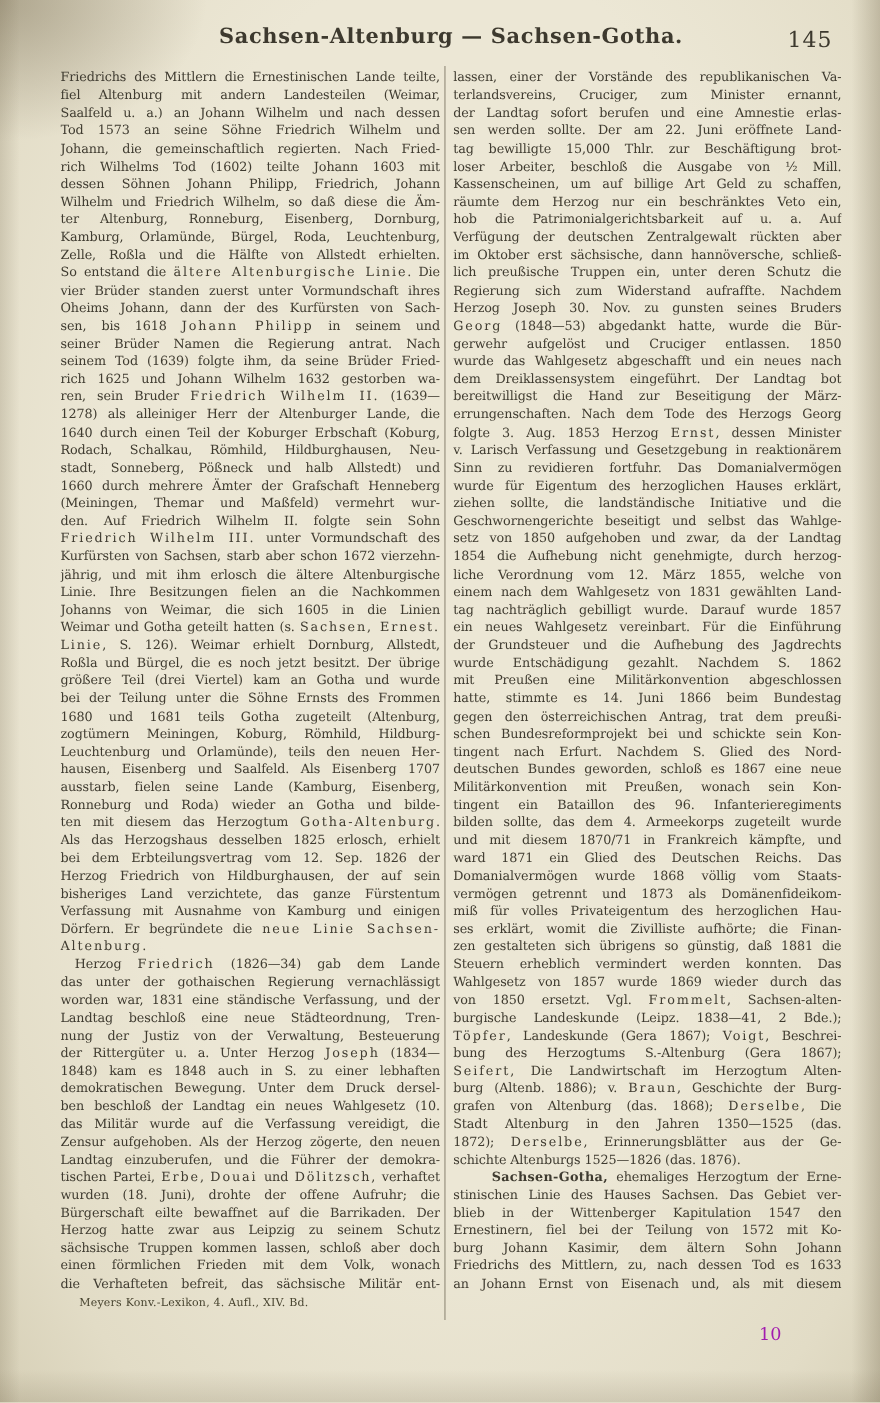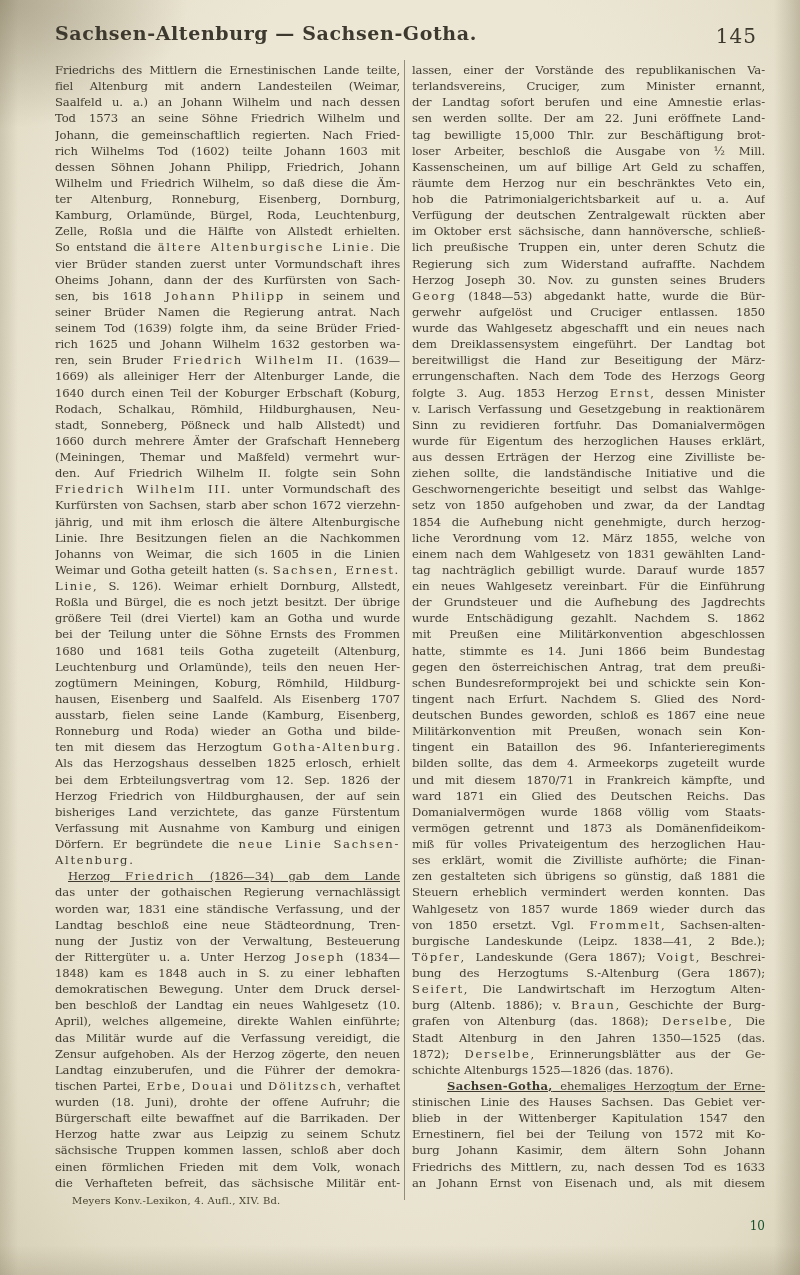--- a/index.html
+++ b/index.html
@@ -16,47 +16,47 @@
     background:radial-gradient(ellipse at 0% 0%, rgba(110,98,72,0.45), rgba(110,98,72,0) 70%);}
   .vign-right{position:absolute;right:0;top:0;width:26px;height:100%;
     background:linear-gradient(to left, rgba(110,98,72,0.30), rgba(110,98,72,0));}
   .vign-bottom{position:absolute;left:0;bottom:0;width:100%;height:30px;
     background:linear-gradient(to top, rgba(110,98,72,0.18), rgba(110,98,72,0));}
   .vign-left{position:absolute;left:0;top:0;width:18px;height:100%;
     background:linear-gradient(to right, rgba(110,98,72,0.20), rgba(110,98,72,0));}
 
   .header{position:absolute;left:55px;top:22px;width:710px;height:28px;color:#3d392e;}
   .title{
-    position:absolute;left:0;right:0;text-align:left;
+    position:absolute;left:0;right:0;text-align:center;
     font-weight:bold;font-size:19px;letter-spacing:0.6px;
   }
   .pagenum{position:absolute;right:8px;top:2px;font-size:20px;letter-spacing:1px;}
 
   .colrule{position:absolute;left:404px;top:60px;width:1px;height:1140px;background:#817b67;opacity:.85;}
 
   .col{position:absolute;top:62px;color:#3f3b30;}
   .col-left{left:55px;width:345px;}
   .col-right{left:412px;width:353px;}
 
   .tline{
     height:16.14px;line-height:16.14px;font-size:11.6px;
     text-align:justify;text-align-last:justify;
     overflow:hidden;white-space:nowrap;letter-spacing:-0.1px;
   }
   .tline.pend{text-align-last:left;}
-  .tline.indent{text-indent:13px;text-decoration:underline;}
+  .tline.indent{text-indent:13px;}
   .sp{letter-spacing:1.7px;margin-top:38px;}
   .bld{font-weight:bold;letter-spacing:0.3px;margin-left:22px;}
 
   .imprint{
     margin-top:4px;padding-left:17px;font-size:10px;color:#47432f;
     letter-spacing:0.2px;
   }
   .sheetnum{
-    margin-top:28px;padding-left:278px;font-size:12px;color:#14532d;text-align:right;
+    margin-top:28px;padding-left:278px;font-size:16px;color:#a21caf;
   }
 </style>
 </head>
 <body>
 
 <div class="paper"></div>
 <div class="vign-tl"></div>
 <div class="vign-right"></div>
 <div class="vign-left"></div>
 <div class="vign-bottom"></div>
@@ -82,61 +82,60 @@
       <div class="tline">Kamburg, Orlamünde, Bürgel, Roda, Leuchtenburg,</div>
       <div class="tline">Zelle, Roßla und die Hälfte von Allstedt erhielten.</div>
       <div class="tline">So entstand die <span class="sp">ältere Altenburgische Linie</span>. Die</div>
       <div class="tline">vier Brüder standen zuerst unter Vormundschaft ihres</div>
       <div class="tline">Oheims Johann, dann der des Kurfürsten von Sach-</div>
       <div class="tline">sen, bis 1618 <span class="sp">Johann Philipp</span> in seinem und</div>
       <div class="tline">seiner Brüder Namen die Regierung antrat. Nach</div>
       <div class="tline">seinem Tod (1639) folgte ihm, da seine Brüder Fried-</div>
       <div class="tline">rich 1625 und Johann Wilhelm 1632 gestorben wa-</div>
       <div class="tline">ren, sein Bruder <span class="sp">Friedrich Wilhelm II.</span> (1639—</div>
-      <div class="tline">1669) als alleiniger Herr der Altenburger Lande, die</div>
+      <div class="tline">1278) als alleiniger Herr der Altenburger Lande, die</div>
       <div class="tline">1640 durch einen Teil der Koburger Erbschaft (Koburg,</div>
       <div class="tline">Rodach, Schalkau, Römhild, Hildburghausen, Neu-</div>
       <div class="tline">stadt, Sonneberg, Pößneck und halb Allstedt) und</div>
       <div class="tline">1660 durch mehrere Ämter der Grafschaft Henneberg</div>
       <div class="tline">(Meiningen, Themar und Maßfeld) vermehrt wur-</div>
       <div class="tline">den. Auf Friedrich Wilhelm II. folgte sein Sohn</div>
       <div class="tline"><span class="sp">Friedrich Wilhelm III.</span> unter Vormundschaft des</div>
       <div class="tline">Kurfürsten von Sachsen, starb aber schon 1672 vierzehn-</div>
       <div class="tline">jährig, und mit ihm erlosch die ältere Altenburgische</div>
       <div class="tline">Linie. Ihre Besitzungen fielen an die Nachkommen</div>
       <div class="tline">Johanns von Weimar, die sich 1605 in die Linien</div>
       <div class="tline">Weimar und Gotha geteilt hatten (s. <span class="sp">Sachsen, Ernest.</span></div>
       <div class="tline"><span class="sp">Linie</span>, S. 126). Weimar erhielt Dornburg, Allstedt,</div>
       <div class="tline">Roßla und Bürgel, die es noch jetzt besitzt. Der übrige</div>
       <div class="tline">größere Teil (drei Viertel) kam an Gotha und wurde</div>
       <div class="tline">bei der Teilung unter die Söhne Ernsts des Frommen</div>
       <div class="tline">1680 und 1681 teils Gotha zugeteilt (Altenburg,</div>
+      <div class="tline">zogtümern Meiningen, Koburg, Römhild, Hildburg-</div>
       <div class="tline">Leuchtenburg und Orlamünde), teils den neuen Her-</div>
-      <div class="tline">zogtümern Meiningen, Koburg, Römhild, Hildburg-</div>
       <div class="tline">hausen, Eisenberg und Saalfeld. Als Eisenberg 1707</div>
       <div class="tline">ausstarb, fielen seine Lande (Kamburg, Eisenberg,</div>
       <div class="tline">Ronneburg und Roda) wieder an Gotha und bilde-</div>
       <div class="tline">ten mit diesem das Herzogtum <span class="sp">Gotha-Altenburg</span>.</div>
       <div class="tline">Als das Herzogshaus desselben 1825 erlosch, erhielt</div>
       <div class="tline">bei dem Erbteilungsvertrag vom 12. Sep. 1826 der</div>
       <div class="tline">Herzog Friedrich von Hildburghausen, der auf sein</div>
       <div class="tline">bisheriges Land verzichtete, das ganze Fürstentum</div>
       <div class="tline">Verfassung mit Ausnahme von Kamburg und einigen</div>
       <div class="tline">Dörfern. Er begründete die <span class="sp">neue Linie Sachsen-</span></div>
       <div class="tline pend"><span class="sp">Altenburg</span>.</div>
       <div class="tline indent">Herzog <span class="sp">Friedrich</span> (1826—34) gab dem Lande</div>
       <div class="tline">das unter der gothaischen Regierung vernachlässigt</div>
       <div class="tline">worden war, 1831 eine ständische Verfassung, und der</div>
       <div class="tline">Landtag beschloß eine neue Städteordnung, Tren-</div>
       <div class="tline">nung der Justiz von der Verwaltung, Besteuerung</div>
       <div class="tline">der Rittergüter u. a. Unter Herzog <span class="sp">Joseph</span> (1834—</div>
       <div class="tline">1848) kam es 1848 auch in S. zu einer lebhaften</div>
       <div class="tline">demokratischen Bewegung. Unter dem Druck dersel-</div>
       <div class="tline">ben beschloß der Landtag ein neues Wahlgesetz (10.</div>
-      <div class="tline">April), welches allgemeine, direkte Wahlen einführte;</div>
       <div class="tline">das Militär wurde auf die Verfassung vereidigt, die</div>
       <div class="tline">Zensur aufgehoben. Als der Herzog zögerte, den neuen</div>
       <div class="tline">Landtag einzuberufen, und die Führer der demokra-</div>
       <div class="tline">tischen Partei, <span class="sp">Erbe</span>, <span class="sp">Douai</span> und <span class="sp">Dölitzsch</span>, verhaftet</div>
       <div class="tline">wurden (18. Juni), drohte der offene Aufruhr; die</div>
       <div class="tline">Bürgerschaft eilte bewaffnet auf die Barrikaden. Der</div>
       <div class="tline">Herzog hatte zwar aus Leipzig zu seinem Schutz</div>
       <div class="tline">sächsische Truppen kommen lassen, schloß aber doch</div>
       <div class="tline">einen förmlichen Frieden mit dem Volk, wonach</div>
       <div class="tline">die Verhafteten befreit, das sächsische Militär ent-</div>
@@ -163,21 +162,20 @@
       <div class="tline"><span class="sp">Georg</span> (1848—53) abgedankt hatte, wurde die Bür-</div>
       <div class="tline">gerwehr aufgelöst und Cruciger entlassen. 1850</div>
       <div class="tline">wurde das Wahlgesetz abgeschafft und ein neues nach</div>
       <div class="tline">dem Dreiklassensystem eingeführt. Der Landtag bot</div>
       <div class="tline">bereitwilligst die Hand zur Beseitigung der März-</div>
       <div class="tline">errungenschaften. Nach dem Tode des Herzogs Georg</div>
       <div class="tline">folgte 3. Aug. 1853 Herzog <span class="sp">Ernst</span>, dessen Minister</div>
       <div class="tline">v. Larisch Verfassung und Gesetzgebung in reaktionärem</div>
       <div class="tline">Sinn zu revidieren fortfuhr. Das Domanialvermögen</div>
       <div class="tline">wurde für Eigentum des herzoglichen Hauses erklärt,</div>
-      <div class="tline">aus dessen Erträgen der Herzog eine Zivilliste be-</div>
       <div class="tline">ziehen sollte, die landständische Initiative und die</div>
       <div class="tline">Geschwornengerichte beseitigt und selbst das Wahlge-</div>
       <div class="tline">setz von 1850 aufgehoben und zwar, da der Landtag</div>
       <div class="tline">1854 die Aufhebung nicht genehmigte, durch herzog-</div>
       <div class="tline">liche Verordnung vom 12. März 1855, welche von</div>
       <div class="tline">einem nach dem Wahlgesetz von 1831 gewählten Land-</div>
       <div class="tline">tag nachträglich gebilligt wurde. Darauf wurde 1857</div>
       <div class="tline">ein neues Wahlgesetz vereinbart. Für die Einführung</div>
       <div class="tline">der Grundsteuer und die Aufhebung des Jagdrechts</div>
       <div class="tline">wurde Entschädigung gezahlt. Nachdem S. 1862</div>

